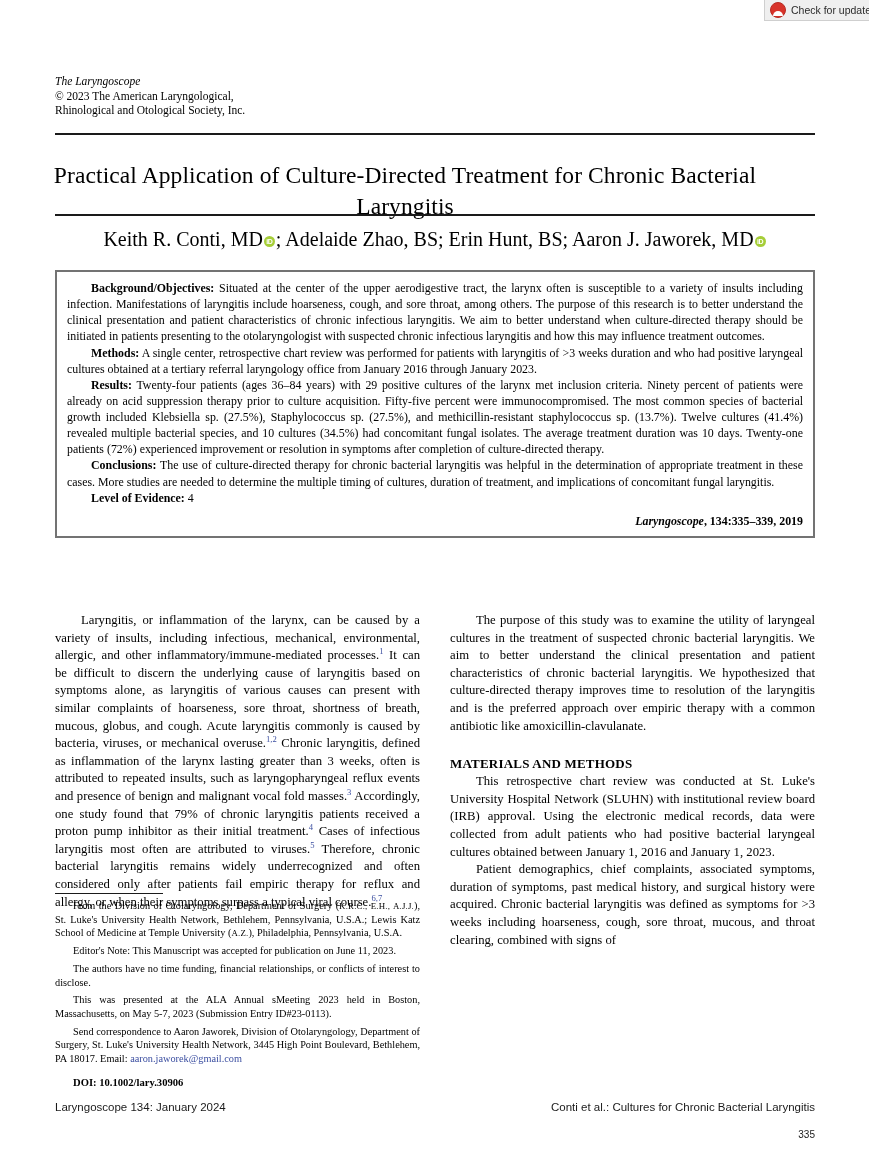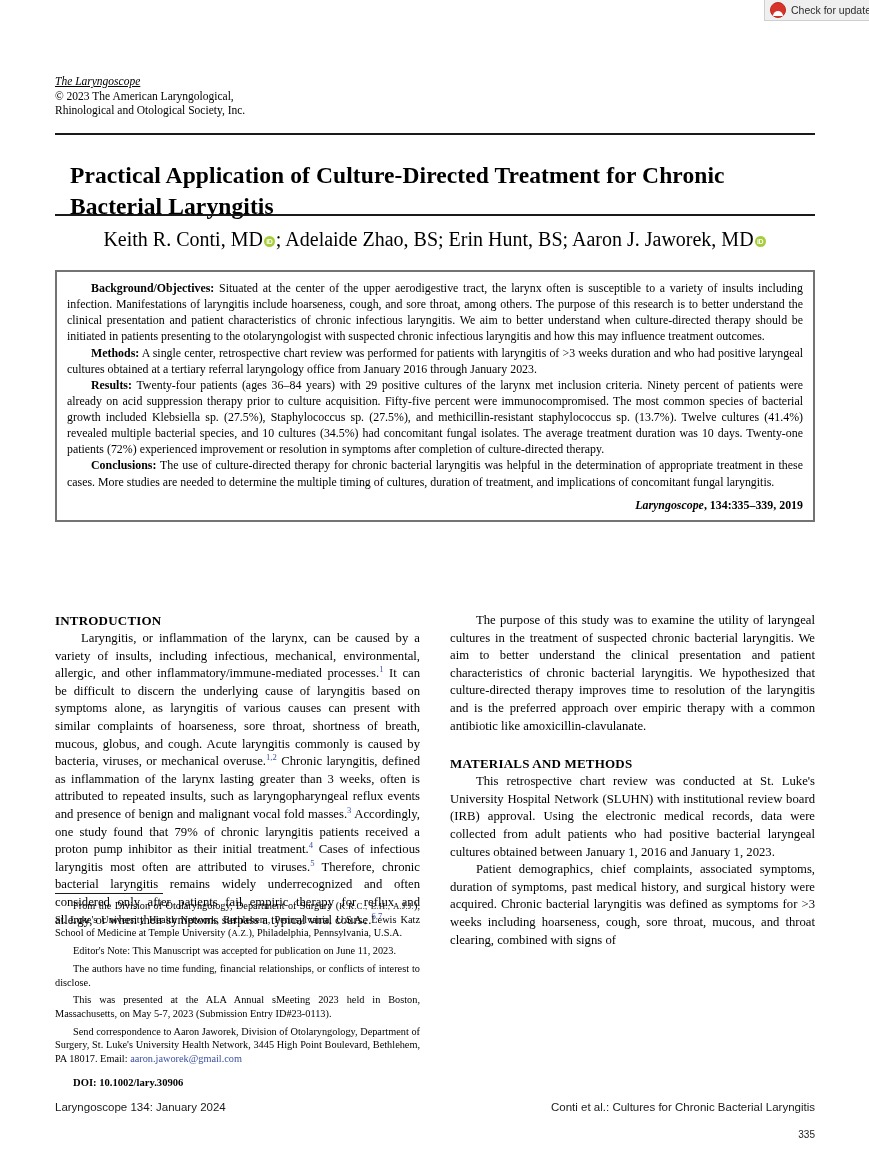--- a/index.html
+++ b/index.html
@@ -62,44 +62,44 @@
   .masthead {
     position: absolute;
     left: 55px;
     top: 74px;
     width: 420px;
     font-size: 11.5px;
     line-height: 1.28;
   }
   .masthead .journal-name {
     font-style: italic;
-    text-decoration: underline;
   }
 
   
   .rule {
     position: absolute;
     left: 55px;
     width: 760px;
     height: 0;
     border-top: 2px solid #1a1a1a;
   }
   .rule-top  { top: 133px; }
   .rule-mid  { top: 214px; }
 
   
   .title {
     position: absolute;
-    left: 70px;
+    left: 45px;
     top: 144px;
     width: 720px;
     font-size: 23.5px;
     line-height: 1.33;
-    font-weight: bold;
+    font-weight: normal;
     letter-spacing: 0.1px;
+    text-align: center;
   }
 
   
   .authors {
     position: absolute;
     left: 55px;
     top: 227px;
     width: 760px;
     text-align: center;
     font-size: 20px;
@@ -274,25 +274,25 @@
 
 <div class="authors">
   <span>Keith R. Conti, MD</span><span class="orcid"></span><span>; </span><span>Adelaide Zhao, BS; Erin Hunt, BS; Aaron J. Jaworek, MD</span><span class="orcid"></span>
 </div>
 
 <div class="abstract-box">
   <p><span class="lead">Background/Objectives:</span><span> Situated at the center of the upper aerodigestive tract, the larynx often is susceptible to a variety of insults including infection. Manifestations of laryngitis include hoarseness, cough, and sore throat, among others. The purpose of this research is to better understand the clinical presentation and patient characteristics of chronic infectious laryngitis. We aim to better understand when culture-directed therapy should be initiated in patients presenting to the otolaryngologist with suspected chronic infectious laryngitis and how this may influence treatment outcomes.</span></p>
   <p class="nohang"><span class="lead">Methods:</span><span> A single center, retrospective chart review was performed for patients with laryngitis of &gt;3 weeks duration and who had positive laryngeal cultures obtained at a tertiary referral laryngology office from January 2016 through January 2023.</span></p>
   <p class="nohang"><span class="lead">Results:</span><span> Twenty-four patients (ages 36–84 years) with 29 positive cultures of the larynx met inclusion criteria. Ninety percent of patients were already on acid suppression therapy prior to culture acquisition. Fifty-five percent were immunocompromised. The most common species of bacterial growth included Klebsiella sp. (27.5%), Staphylococcus sp. (27.5%), and methicillin-resistant staphylococcus sp. (13.7%). Twelve cultures (41.4%) revealed multiple bacterial species, and 10 cultures (34.5%) had concomitant fungal isolates. The average treatment duration was 10 days. Twenty-one patients (72%) experienced improvement or resolution in symptoms after completion of culture-directed therapy.</span></p>
   <p class="nohang"><span class="lead">Conclusions:</span><span> The use of culture-directed therapy for chronic bacterial laryngitis was helpful in the determination of appropriate treatment in these cases. More studies are needed to determine the multiple timing of cultures, duration of treatment, and implications of concomitant fungal laryngitis.</span></p>
+  <p class="nohang"><span class="lead">Level of Evidence:</span><span> 4</span></p>
   <p class="cite-line"><span class="jname">Laryngoscope</span><span>, 134:335–339, 2019</span></p>
 </div>
 
 <div class="col col-left">
-  <h2>INTRODUCTION</h2>
   <p><span>Laryngitis, or inflammation of the larynx, can be caused by a variety of insults, including infectious, mechanical, environmental, allergic, and other inflammatory/immune-mediated processes.</span><sup>1</sup><span> It can be difficult to discern the underlying cause of laryngitis based on symptoms alone, as laryngitis of various causes can present with similar complaints of hoarseness, sore throat, shortness of breath, mucous, globus, and cough. Acute laryngitis commonly is caused by bacteria, viruses, or mechanical overuse.</span><sup>1,2</sup><span> Chronic laryngitis, defined as inflammation of the larynx lasting greater than 3 weeks, often is attributed to repeated insults, such as laryngopharyngeal reflux events and presence of benign and malignant vocal fold masses.</span><sup>3</sup><span> Accordingly, one study found that 79% of chronic laryngitis patients received a proton pump inhibitor as their initial treatment.</span><sup>4</sup><span> Cases of infectious laryngitis most often are attributed to viruses.</span><sup>5</sup><span> Therefore, chronic bacterial laryngitis remains widely underrecognized and often considered only after patients fail empiric therapy for reflux and allergy, or when their symptoms surpass a typical viral course.</span><sup>6,7</sup></p>
 </div>
 
 <div class="col col-right">
   <p>The purpose of this study was to examine the utility of laryngeal cultures in the treatment of suspected chronic bacterial laryngitis. We aim to better understand the clinical presentation and patient characteristics of chronic bacterial laryngitis. We hypothesized that culture-directed therapy improves time to resolution of the laryngitis and is the preferred approach over empiric therapy with a common antibiotic like amoxicillin-clavulanate.</p>
   <div class="sec-gap"></div>
   <h2>MATERIALS AND METHODS</h2>
   <p>This retrospective chart review was conducted at St. Luke's University Hospital Network (SLUHN) with institutional review board (IRB) approval. Using the electronic medical records, data were collected from adult patients who had positive bacterial laryngeal cultures obtained between January 1, 2016 and January 1, 2023.</p>
   <p>Patient demographics, chief complaints, associated symptoms, duration of symptoms, past medical history, and surgical history were acquired. Chronic bacterial laryngitis was defined as symptoms for &gt;3 weeks including hoarseness, cough, sore throat, mucous, and throat clearing, combined with signs of</p>
 </div>

